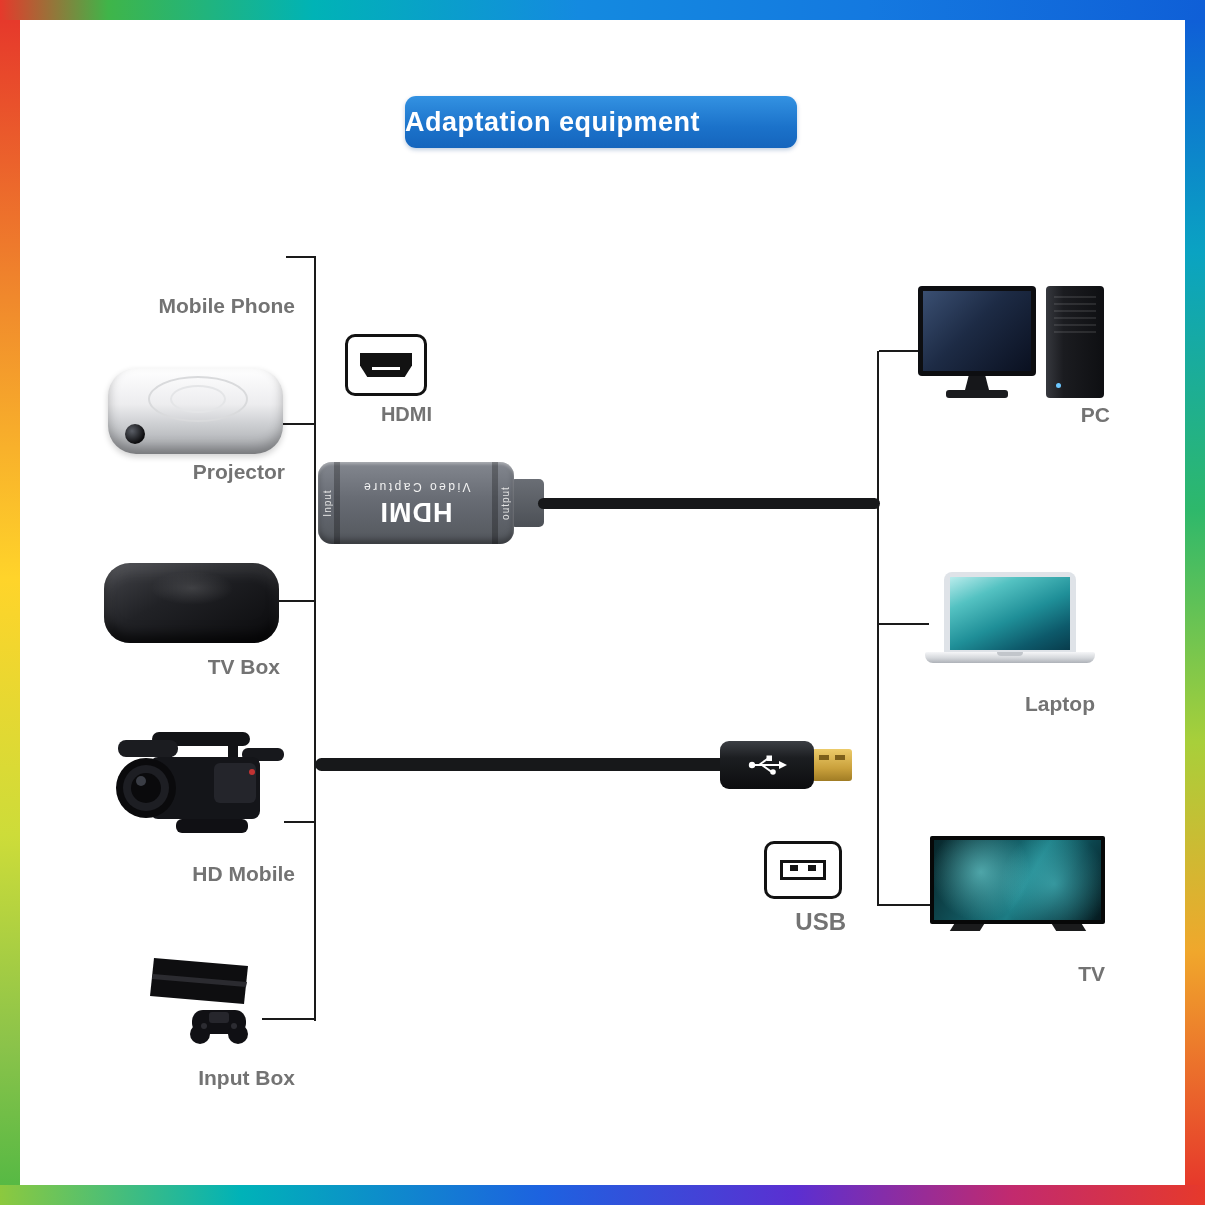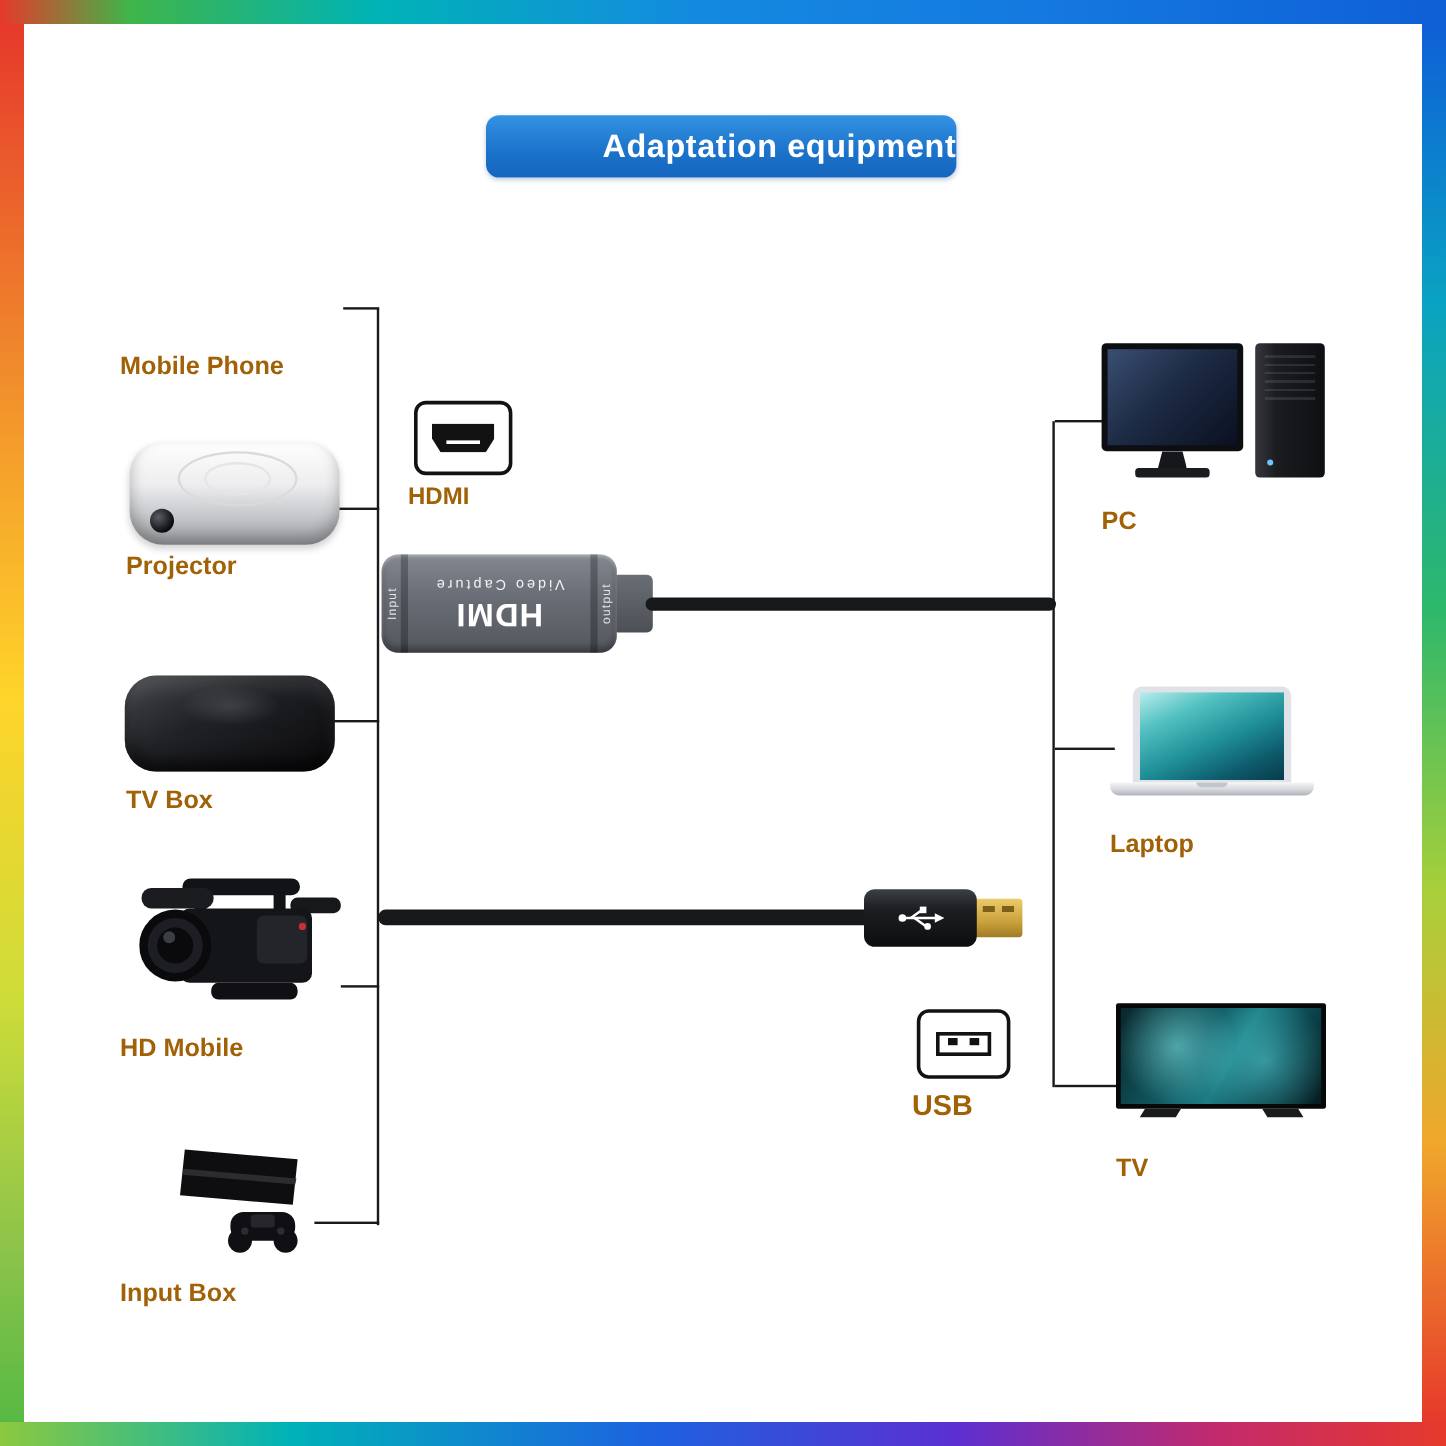--- a/index.html
+++ b/index.html
@@ -16,33 +16,33 @@
     background:linear-gradient(90deg,#8cc93e 0%,#00b2b8 20%,#1d62e0 45%,#5b2fd1 66%,#c22a6e 84%,#e6392b 100%); }
   .edge-left   { left:0; top:20px; width:20px; height:1165px;
     background:linear-gradient(180deg,#e6392b 0%,#f0892c 24%,#ffd42a 48%,#cddc39 70%,#8bc34a 88%,#57b944 100%); }
   .edge-right  { right:0; top:20px; width:20px; height:1165px;
     background:linear-gradient(180deg,#0f5fd7 0%,#0aa3c2 20%,#2eb86b 42%,#a8cf3a 62%,#f0a72c 80%,#e6392b 100%); }
 
   
   .title-pill {
     position:absolute; left:405px; top:96px; width:392px; height:52px; z-index:2;
     background:linear-gradient(180deg,#3392e2 0%,#1b72ca 60%,#1565bd 100%);
-    border-radius:11px; display:flex; align-items:center; justify-content:flex-end;
+    border-radius:11px; display:flex; align-items:center; justify-content:flex-start;
     box-shadow:0 2px 4px rgba(0,60,130,.25);
   }
   .title-pill span { color:#fff; font-weight:bold; font-size:27px; letter-spacing:.5px; }
 
   
-  .lbl { position:absolute; font-weight:bold; font-size:21px; color:#a16207; text-align:left; z-index:2; }
+  .lbl { position:absolute; font-weight:bold; font-size:21px; color:#737373; text-align:right; z-index:2; }
   .lbl-mobile    { left:100px; top:294px;  width:195px; }
   .lbl-projector { left:105px; top:460px;  width:180px; }
   .lbl-tvbox     { left:105px; top:655px;  width:175px; }
   .lbl-camera    { left:100px; top:862px;  width:195px; }
   .lbl-gamebox   { left:100px; top:1066px; width:195px; }
-  .lbl-pc        { left:918px; top:423px;  width:192px; }
+  .lbl-pc        { left:918px; top:403px;  width:192px; }
   .lbl-laptop    { left:925px; top:692px;  width:170px; }
   .lbl-tv        { left:930px; top:962px;  width:175px; }
   .lbl-hdmi      { left:340px; top:403px;  width:92px;  font-size:20px; }
   .lbl-usb       { left:760px; top:908px;  width:86px;  font-size:24px; }
 
   
   .ln { position:absolute; background:#1a1a1a; z-index:1; }
   .bus-left      { left:314px; top:257px; width:2px;  height:764px; }
   .stub-mobile   { left:286px; top:256px; width:30px; height:2px; }
   .stub-projector{ left:280px; top:423px; width:36px; height:2px; }

